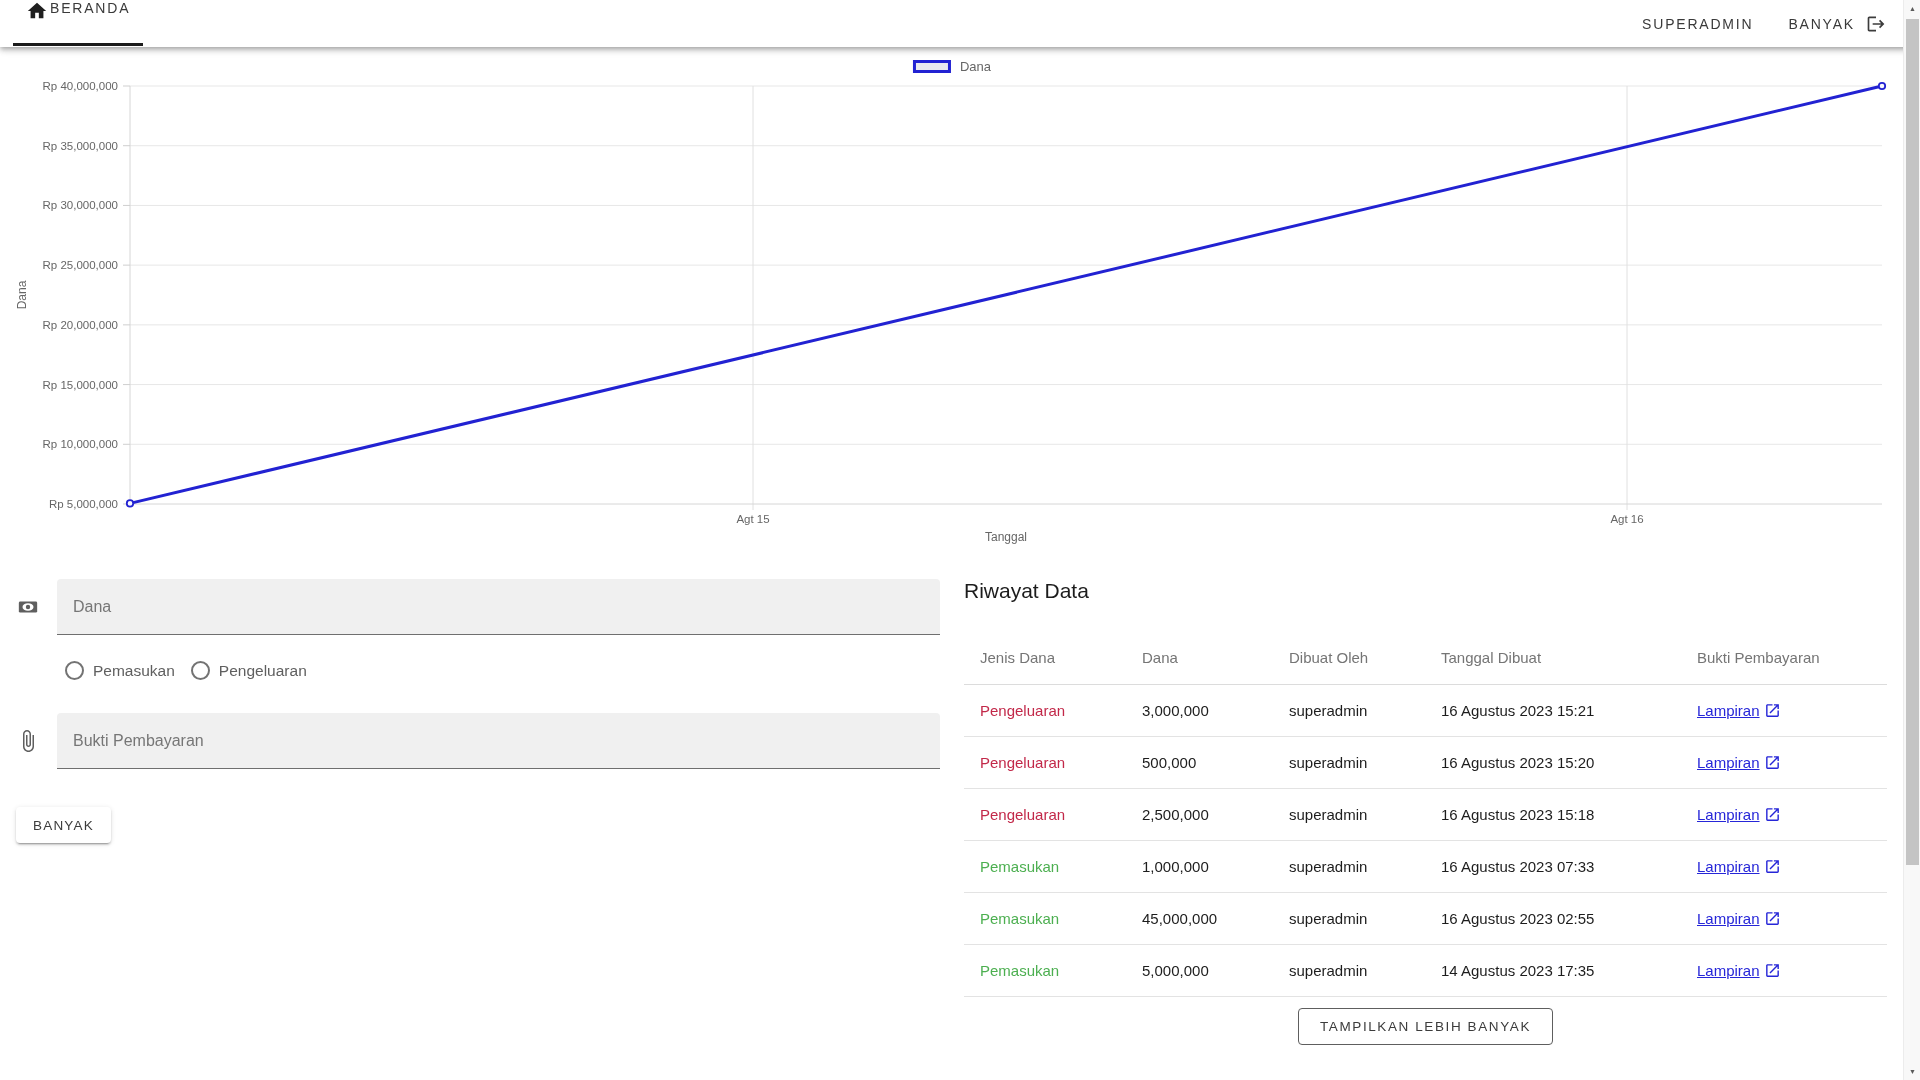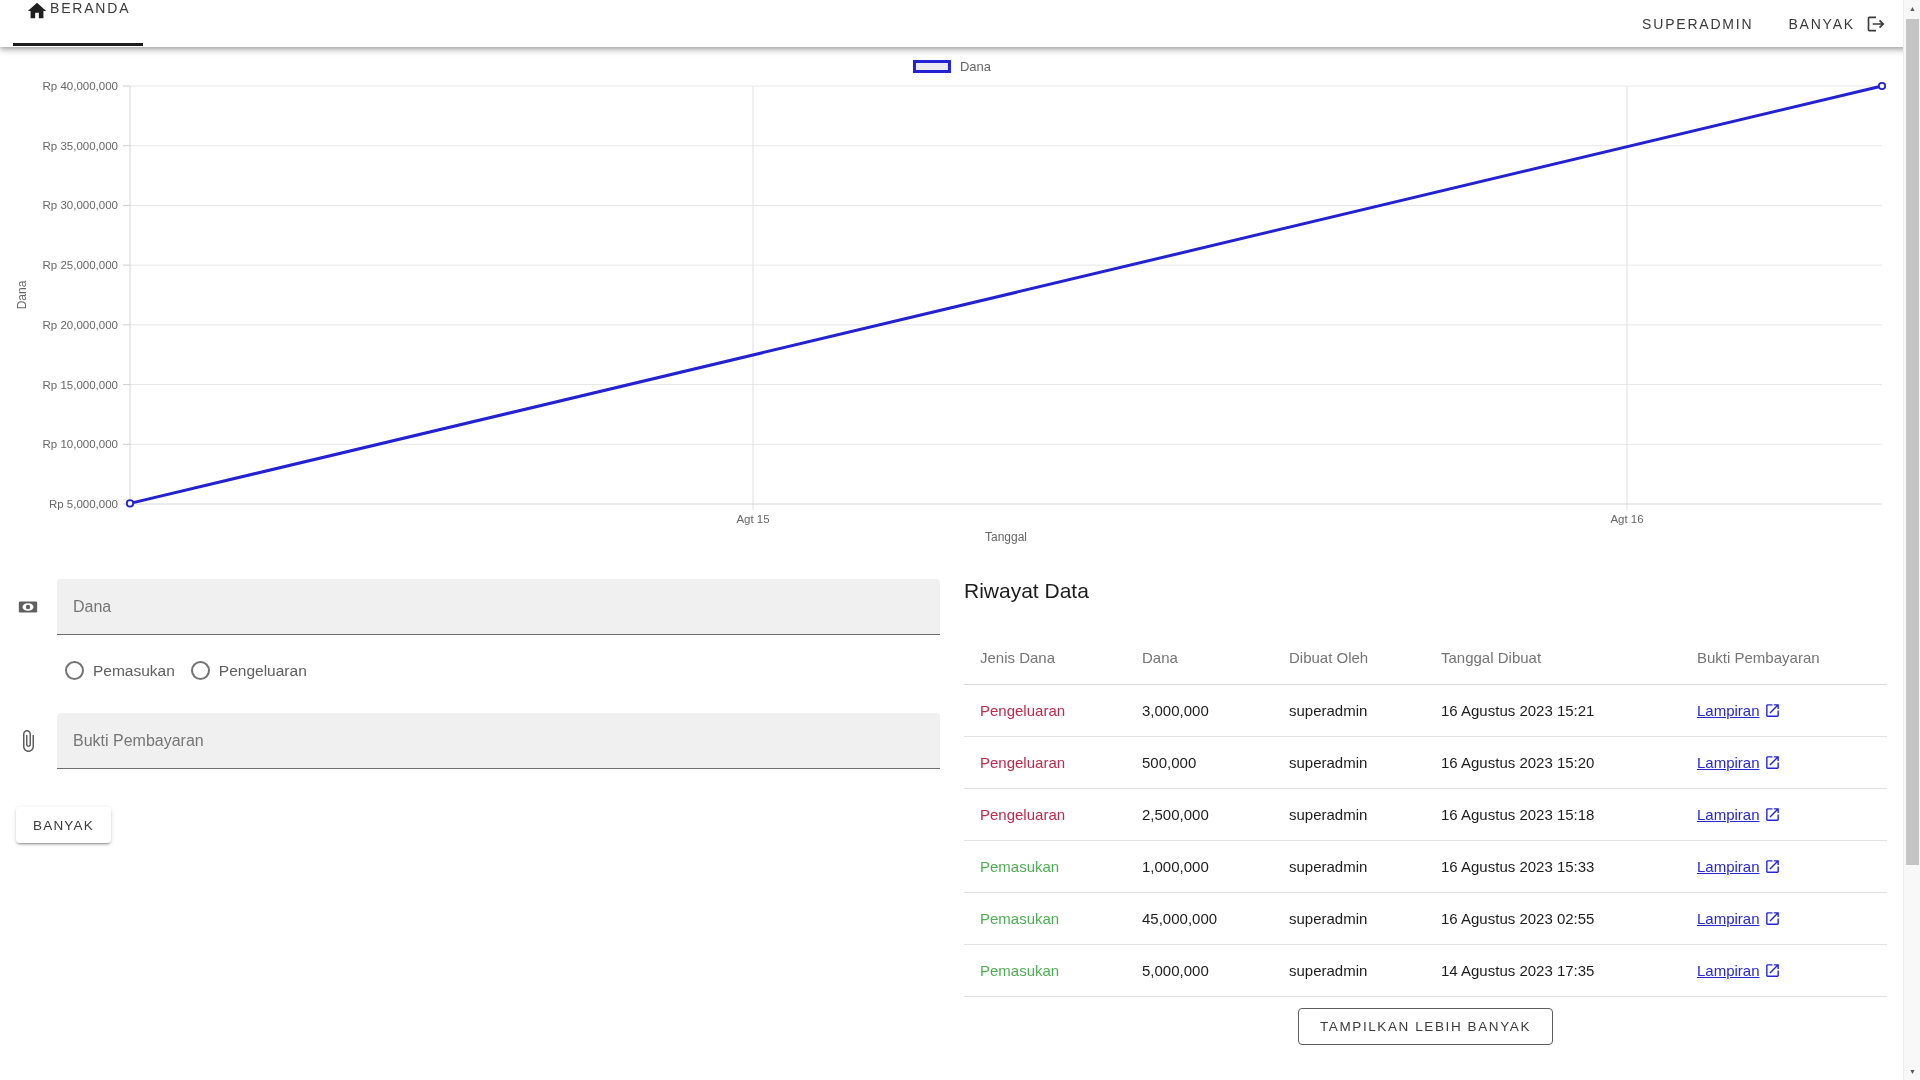--- a/index.html
+++ b/index.html
@@ -256,21 +256,21 @@
                     <span class="lampiran-text">Lampiran</span>
   <svg width="17" height="17" viewBox="0 0 24 24">
     <path d="M19 19H5V5h7V3H5c-1.11 0-2 .9-2 2v14c0 1.1.89 2 2 2h14c1.1 0 2-.9 2-2v-7h-2v7zM14 3v2h3.59l-9.83 9.83 1.41 1.41L19 6.41V10h2V3h-7z"></path>
   </svg>
 </a></td>
               </tr>
               <tr>
                 <td class="jenis in">Pemasukan</td>
                 <td>1,000,000</td>
                 <td>superadmin</td>
-                <td>16 Agustus 2023 15:33</td>
+                <td>16 Agustus 2023 07:33</td>
                 <td><a href="#" class="lampiran">
                     <span class="lampiran-text">Lampiran</span>
   <svg width="17" height="17" viewBox="0 0 24 24">
     <path d="M19 19H5V5h7V3H5c-1.11 0-2 .9-2 2v14c0 1.1.89 2 2 2h14c1.1 0 2-.9 2-2v-7h-2v7zM14 3v2h3.59l-9.83 9.83 1.41 1.41L19 6.41V10h2V3h-7z"></path>
   </svg>
 </a></td>
               </tr>
               <tr>
                 <td class="jenis in">Pemasukan</td>
                 <td>45,000,000</td>

